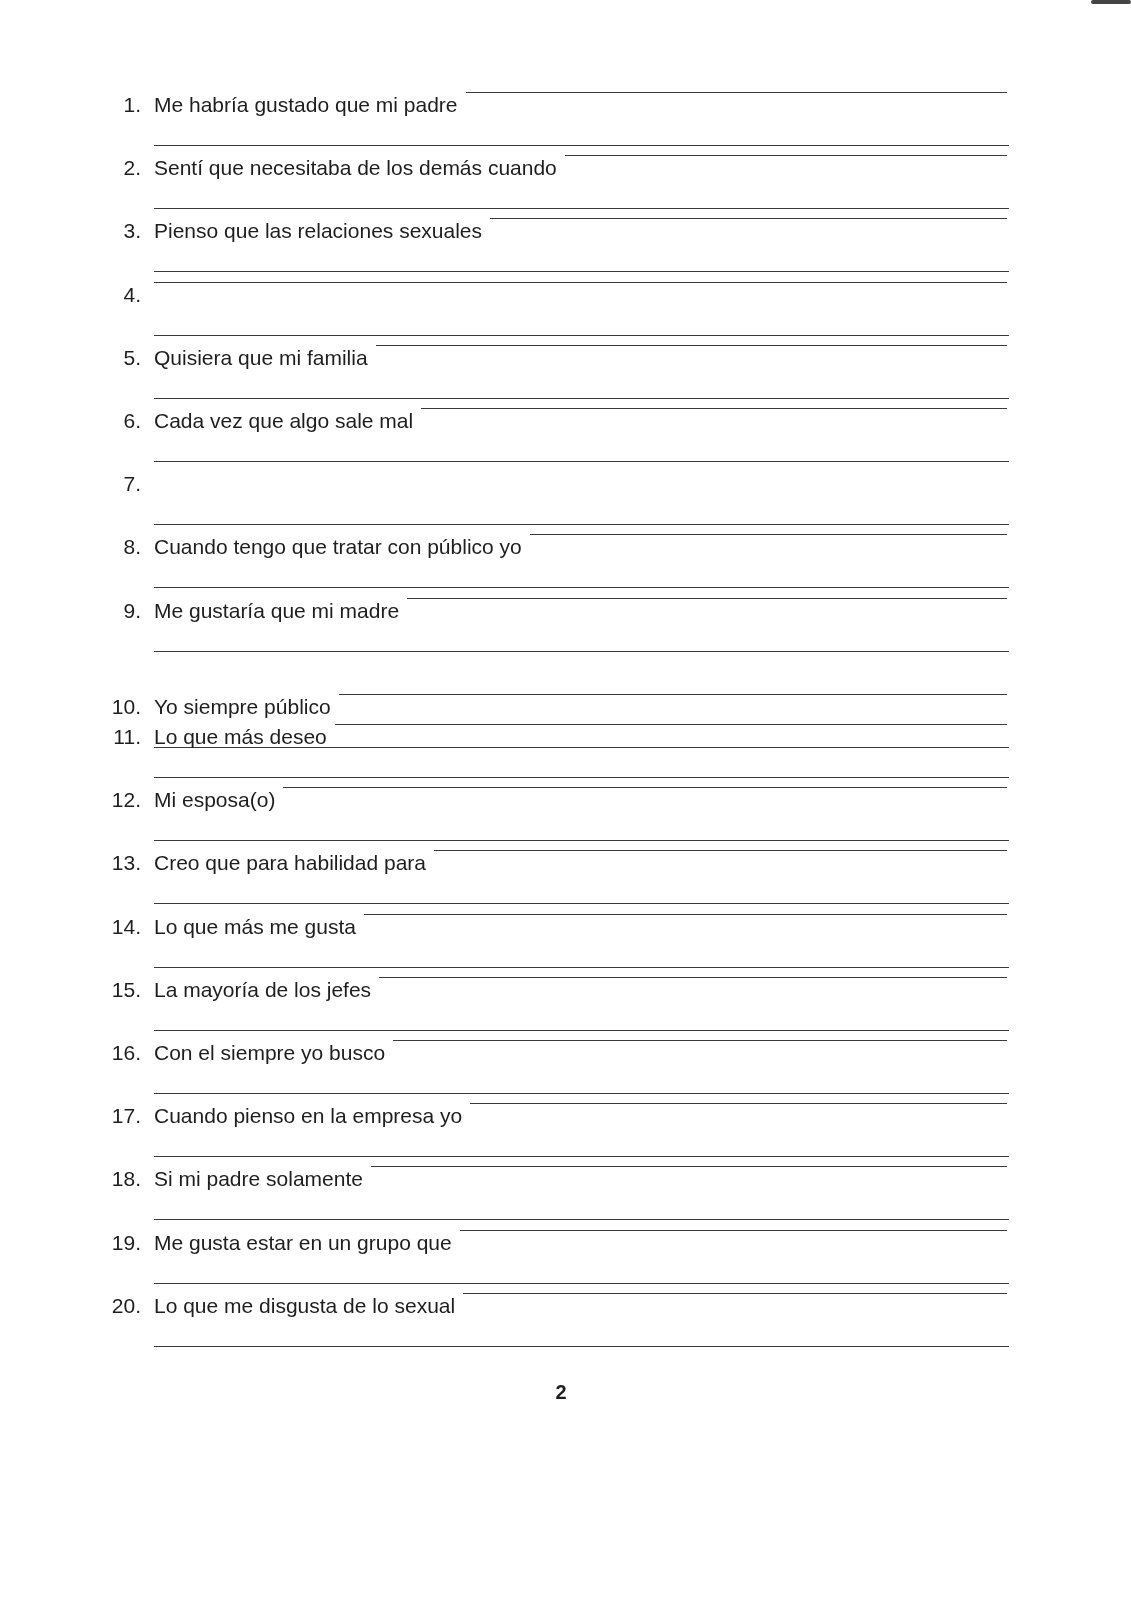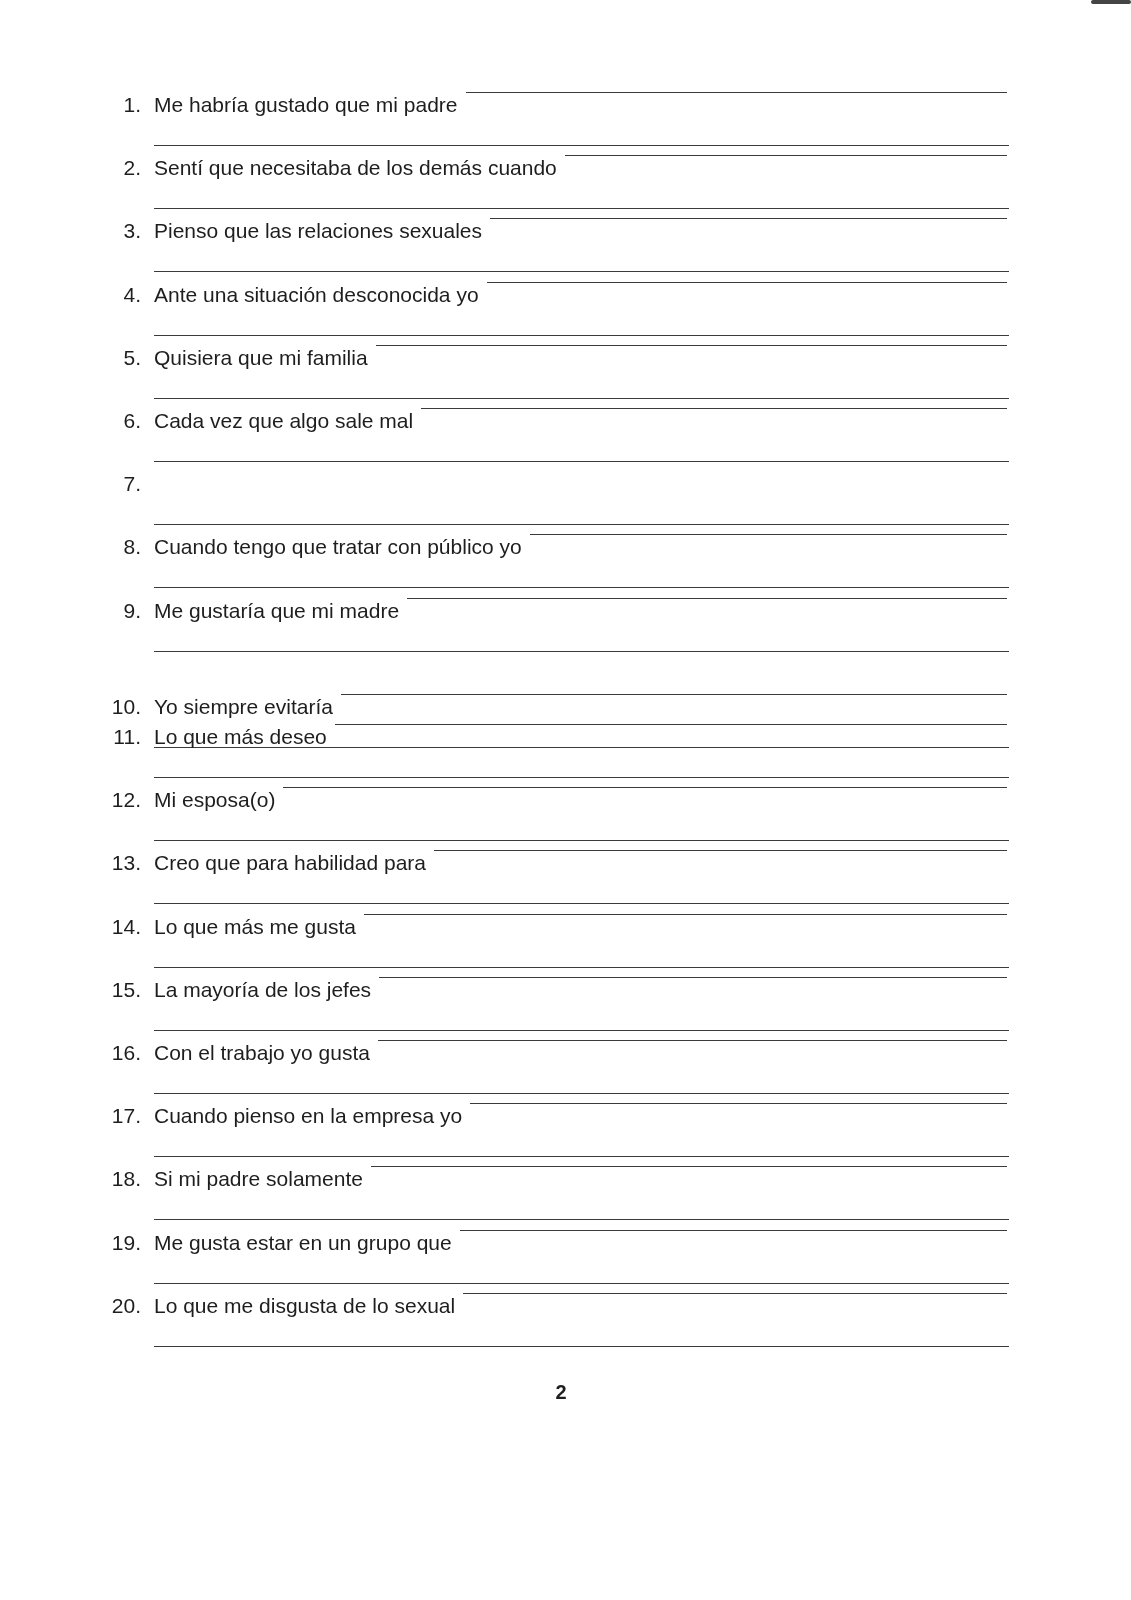--- a/index.html
+++ b/index.html
@@ -41,21 +41,20 @@
         <span class="num">3.</span>
         <div class="prompt-row">
           <span class="prompt">Pienso que las relaciones sexuales</span>
           <span class="fill1"></span>
         </div>
         <div class="fill2"></div>
       </div>
       <div class="item" style="top: 281.6px;">
         <span class="num">4.</span>
         <div class="prompt-row">
-          <span class="prompt">Ante una situación desconocida yo</span>
           <span class="fill1"></span>
         </div>
         <div class="fill2"></div>
       </div>
       <div class="item" style="top: 344.8px;">
         <span class="num">5.</span>
         <div class="prompt-row">
           <span class="prompt">Quisiera que mi familia</span>
           <span class="fill1"></span>
         </div>
@@ -85,21 +84,21 @@
         <span class="num">9.</span>
         <div class="prompt-row">
           <span class="prompt">Me gustaría que mi madre</span>
           <span class="fill1"></span>
         </div>
         <div class="fill2"></div>
       </div>
       <div class="item" style="top: 660.8px; margin-top: 33px;">
         <span class="num">10.</span>
         <div class="prompt-row">
-          <span class="prompt">Yo siempre evitaría</span>
+          <span class="prompt">Yo siempre público</span>
           <span class="fill1"></span>
         </div>
         <div class="fill2"></div>
       </div>
       <div class="item" style="top: 724px;">
         <span class="num">11.</span>
         <div class="prompt-row">
           <span class="prompt">Lo que más deseo</span>
           <span class="fill1"></span>
         </div>
@@ -133,21 +132,21 @@
         <span class="num">15.</span>
         <div class="prompt-row">
           <span class="prompt">La mayoría de los jefes</span>
           <span class="fill1"></span>
         </div>
         <div class="fill2"></div>
       </div>
       <div class="item" style="top: 1040px;">
         <span class="num">16.</span>
         <div class="prompt-row">
-          <span class="prompt">Con el trabajo yo gusta</span>
+          <span class="prompt">Con el siempre yo busco</span>
           <span class="fill1"></span>
         </div>
         <div class="fill2"></div>
       </div>
       <div class="item" style="top: 1103.2px;">
         <span class="num">17.</span>
         <div class="prompt-row">
           <span class="prompt">Cuando pienso en la empresa yo</span>
           <span class="fill1"></span>
         </div>

